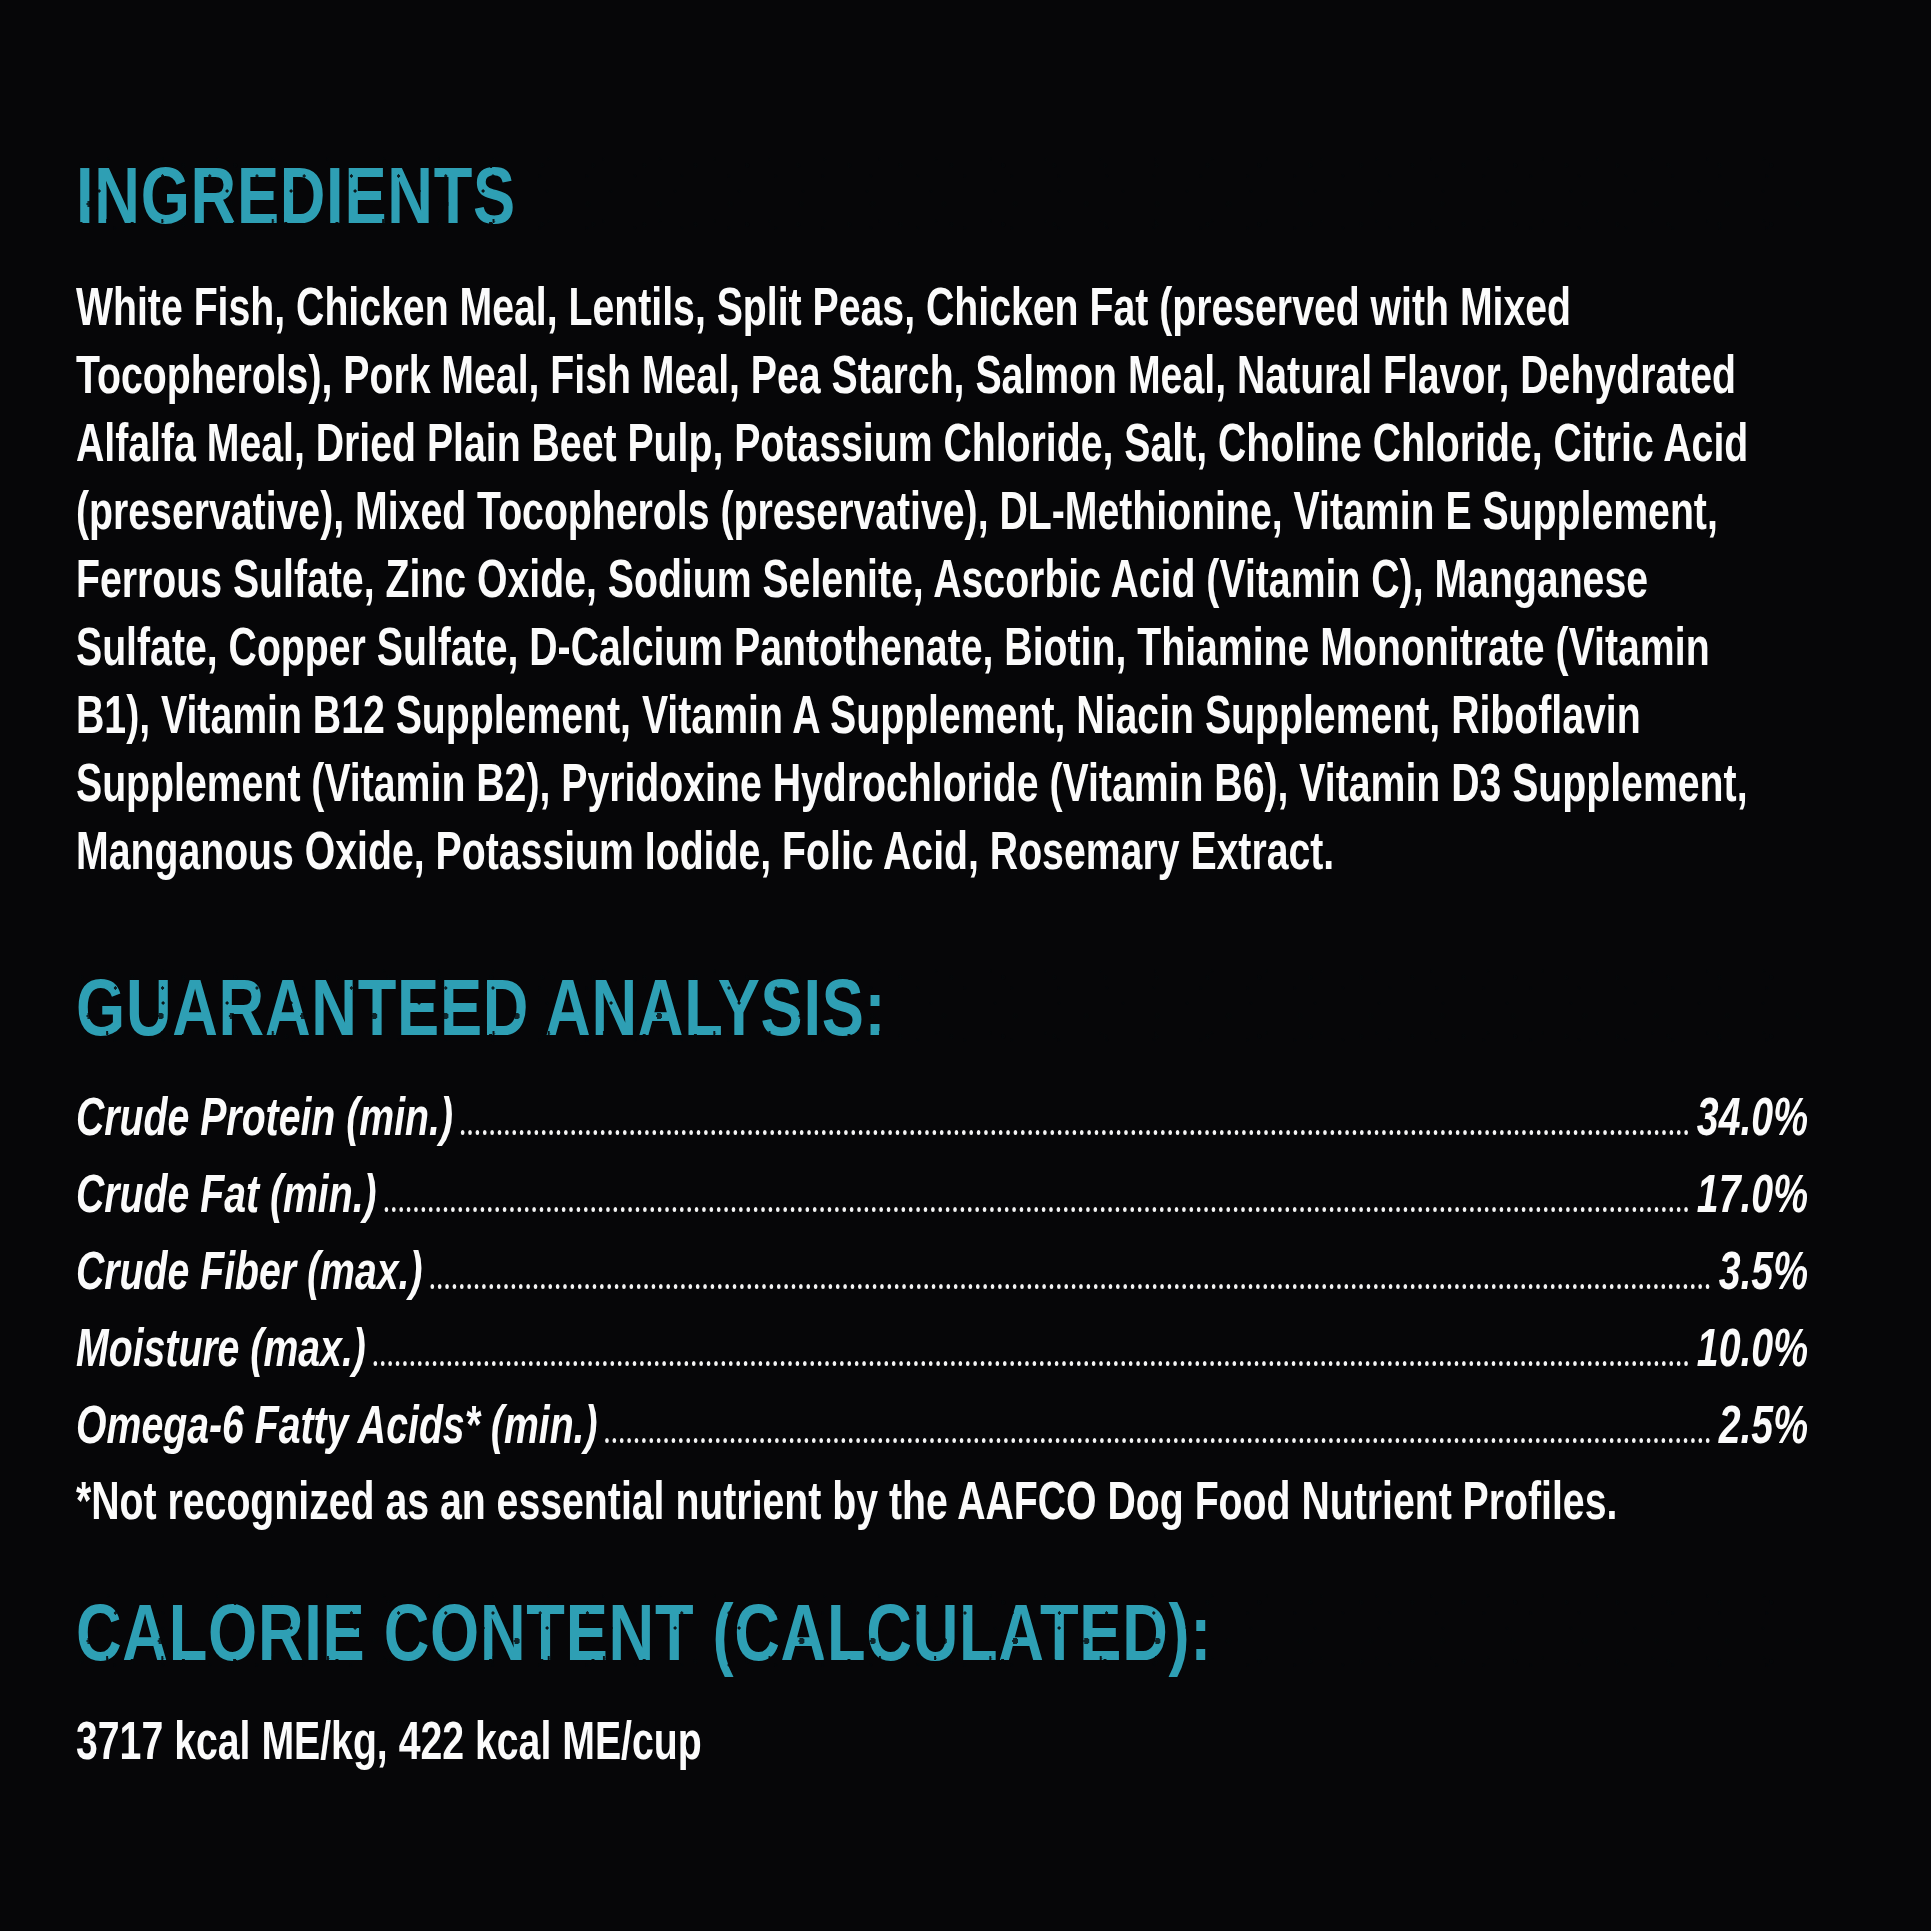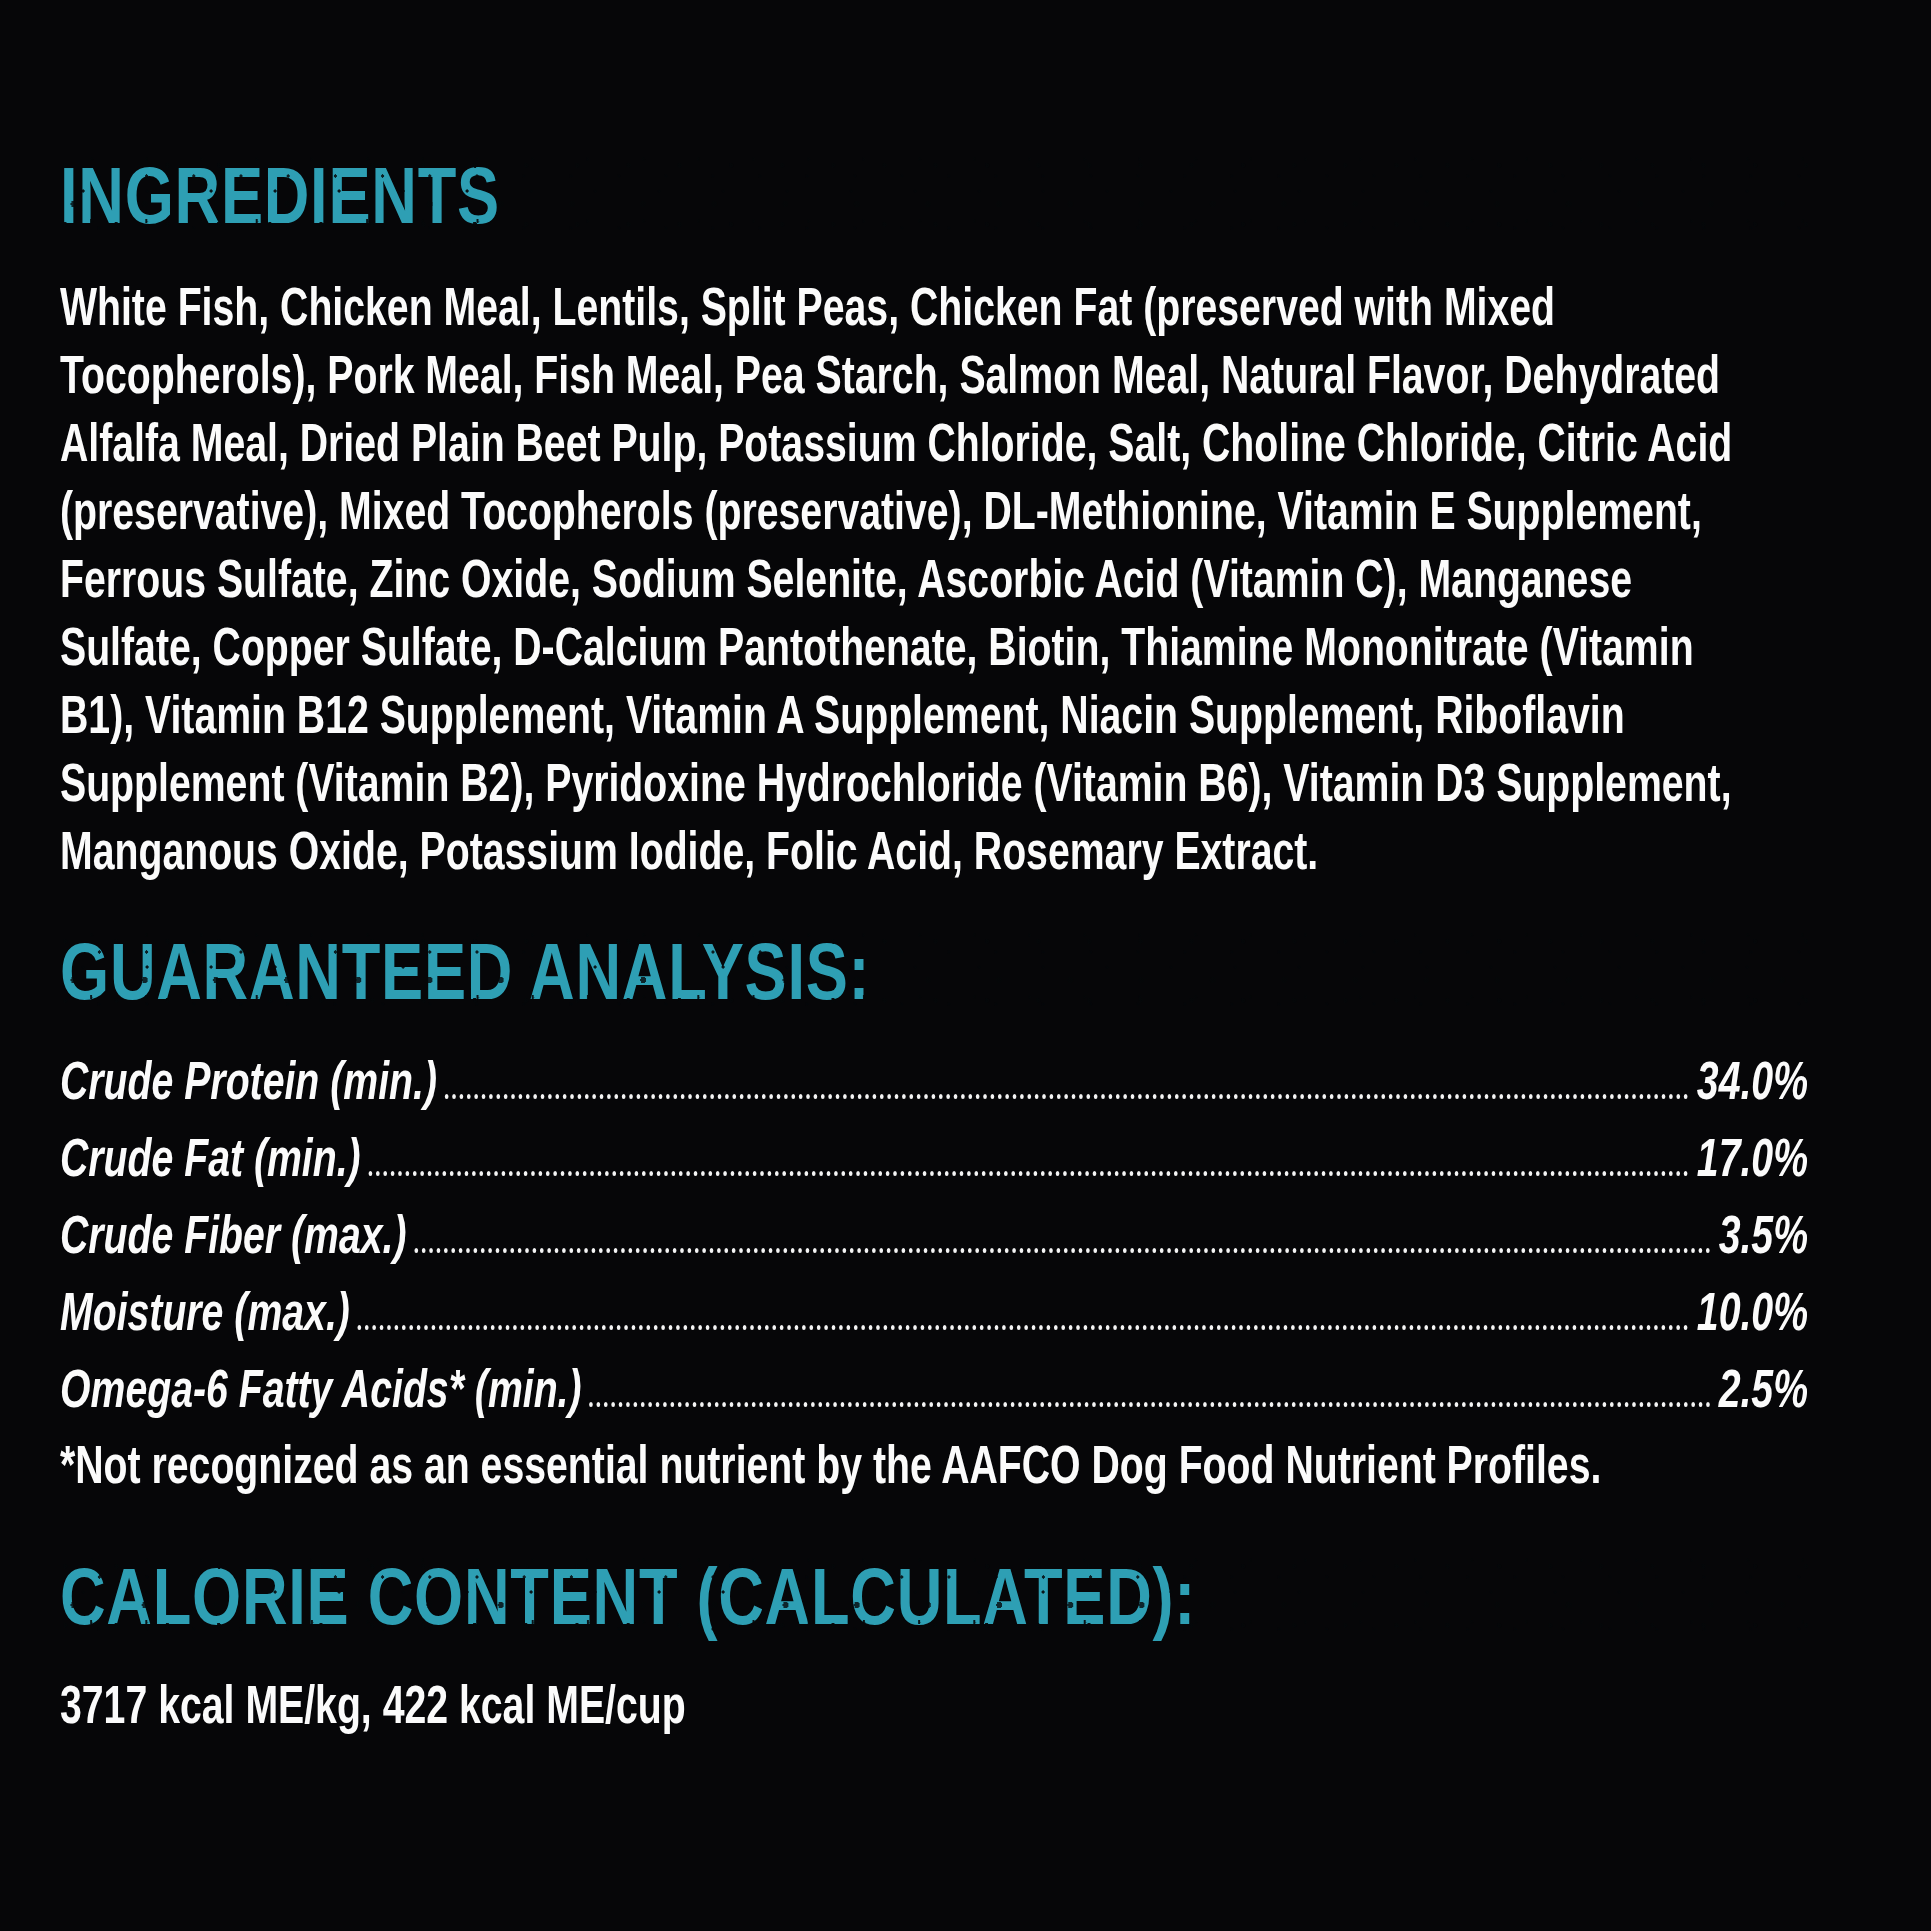--- a/index.html
+++ b/index.html
@@ -7,21 +7,21 @@
     width: 1931px;
     height: 1931px;
     background: #060608;
     overflow: hidden;
     font-family: "Liberation Sans", sans-serif;
   }
   .page {
     box-sizing: border-box;
     width: 1931px;
     height: 1931px;
-    padding: 156px 123px 0 60px;
+    padding: 156px 123px 0 76px;
     color: #fbfbfb;
     font-weight: bold;
   }
   
   .cx  { transform: scaleX(.74); transform-origin: 0 0; width: 135.14%; }
   .cxh { transform: scaleX(.80); transform-origin: 0 0; width: 125%; }
 
   .heading {
     font-size: 79px;
     line-height: 79px;
@@ -49,21 +49,21 @@
 
   .body {
     font-size: 53px;
     line-height: 68px;
     margin: 0;
     white-space: pre-line;
     font-weight: bold;
   }
   .sec-ingredients .body { margin-top: 38px; }
 
-  .sec-analysis { margin-top: 47px; }
+  .sec-analysis { margin-top: 83px; }
   .rows { margin-top: 30px; font-style: italic; }
   .row {
     display: flex;
     align-items: flex-end;
     height: 77px;
     font-size: 53px;
     line-height: 74px;
   }
   .row .label { white-space: nowrap; }
   .row .value { white-space: nowrap; margin-left: 7px; }

